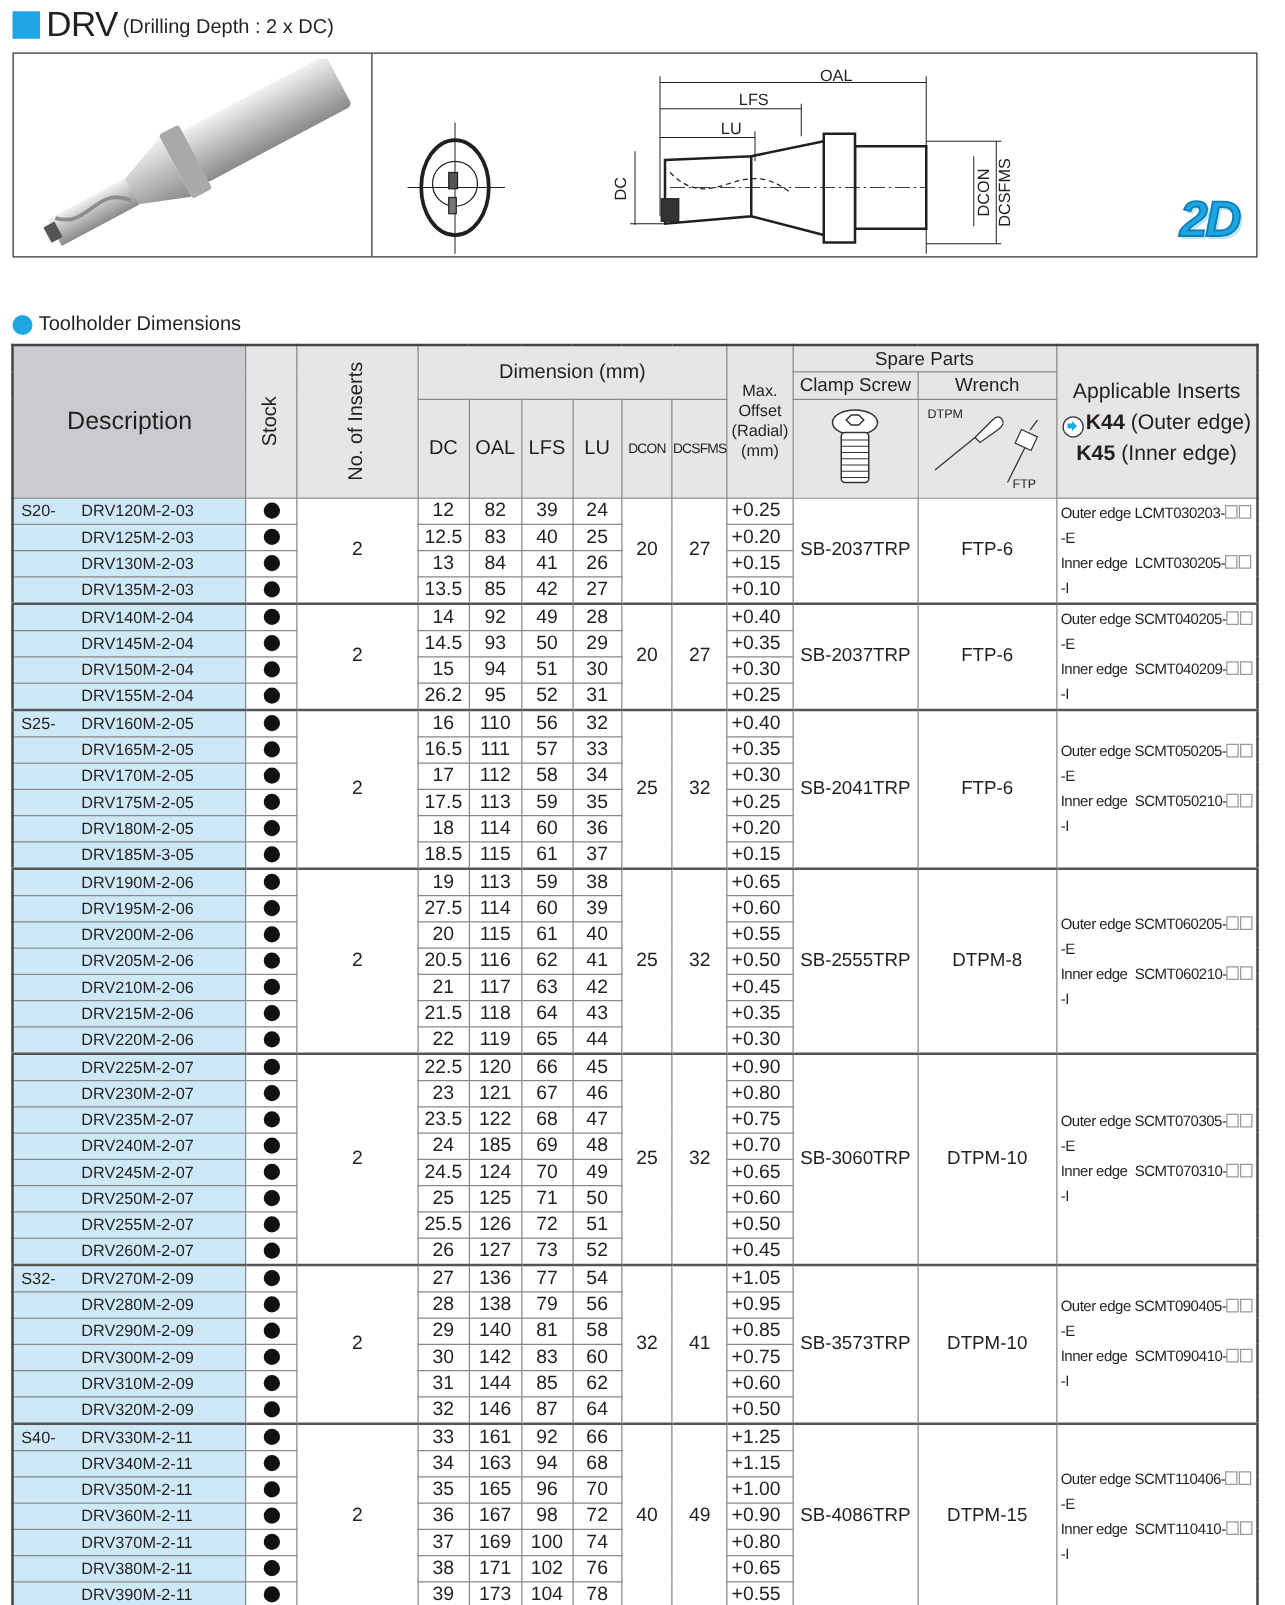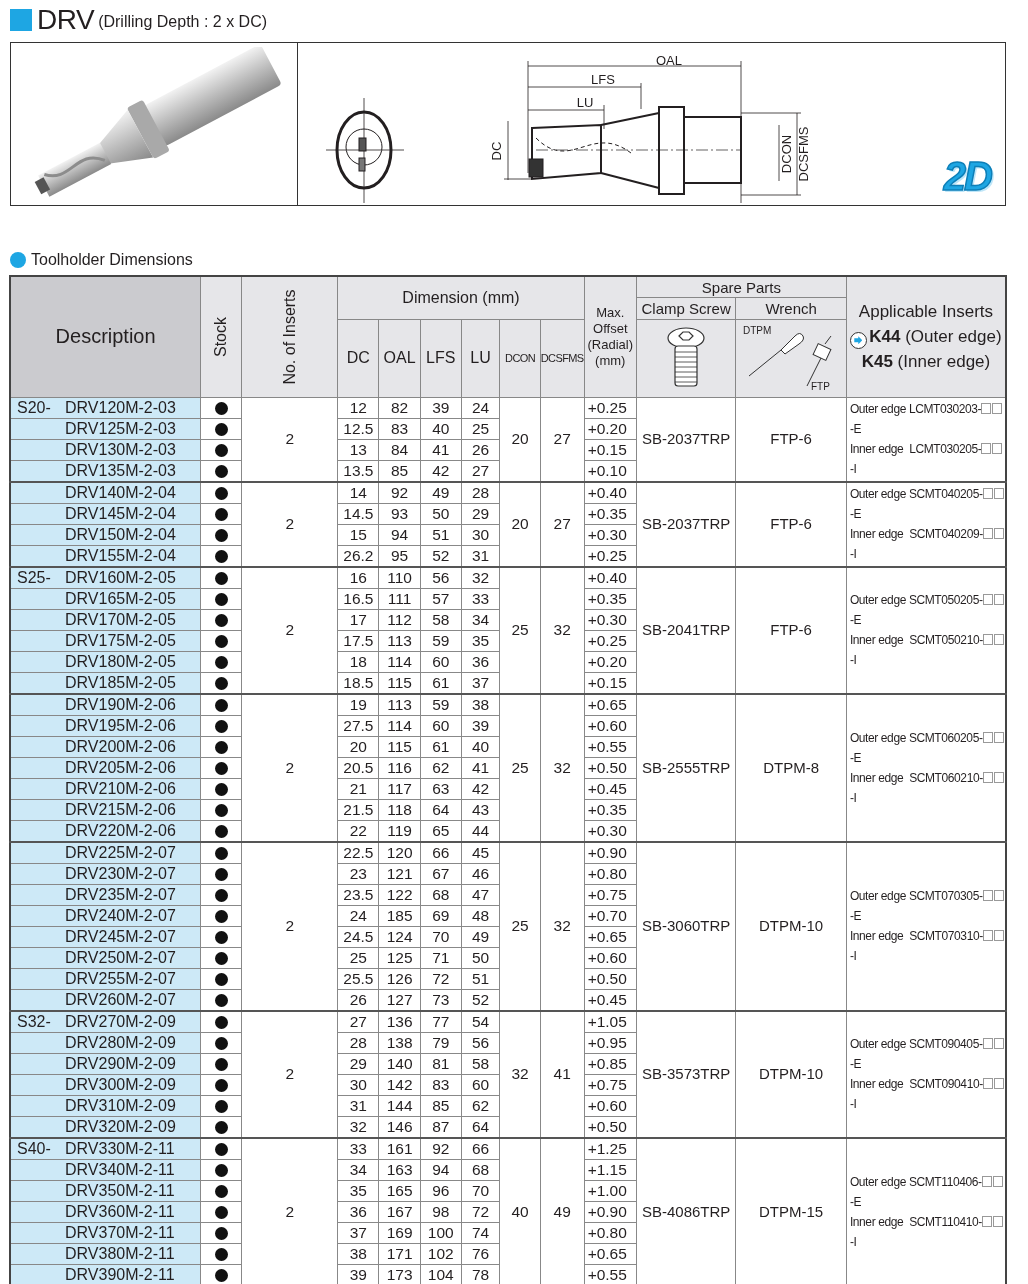--- a/index.html
+++ b/index.html
@@ -34,21 +34,21 @@
   th.spare-h { font-size: 15px; height: 21px; }
   th.spare-sub { font-size: 15px; height: 21px; }
   th.icon-cell { height: 76px; position: relative; }
   th.ins-h { font-size: 17px; line-height: 25px; width: 176px; margin-top: 42px; }
   .k-line { display: flex; align-items: flex-end; justify-content: center; }
   .k-bold { font-weight: bold; }
   .arrow-circle { display: inline-block; width: 17px; height: 17px; border-radius: 50%; border: 1.5px solid #333; background: #fff; position: relative; margin-right: 2px; vertical-align: middle; }
   .arrow-circle::after { content: ""; position: absolute; left: 3px; top: 3px; width: 8px; height: 8px; background: #1ea6e3; clip-path: polygon(0 25%, 50% 25%, 50% 0, 100% 50%, 50% 100%, 50% 75%, 0 75%); }
 
   table.dims tbody td { height: 21px; line-height: 20px; background: #fff; }
-  td.desc { background: #cde9f7 !important; text-align: left !important; font-weight: bold; font-size: 16px; padding-left: 6px !important; white-space: nowrap; }
+  td.desc { background: #cde9f7 !important; text-align: left !important; font-weight: bold; font-size: 13px; padding-left: 6px !important; white-space: nowrap; }
   td.desc .shank { display: inline-block; width: 48px; }
   tr.grp-start td { border-top: 2px solid #555; }
   td.stock { font-size: 16px; }
   .dot { display: inline-block; width: 13px; height: 13px; border-radius: 50%; background: #111; vertical-align: middle; }
   td.num { font-size: 15.5px; }
   td.offset { text-align: left !important; padding-left: 3px !important; }
   td.ins { font-size: 12px; text-align: left !important; padding-left: 3px !important; line-height: 21px; letter-spacing: -0.4px; border-radius: 15px; }
   .ins-box { display: inline-block; width: 10px; height: 11px; border: 1px solid #999; vertical-align: -1px; margin-right: 1px; }
   td.plain { font-size: 15px; }
 </style>
@@ -356,21 +356,21 @@
       <tr>
         <td class="desc"><span class="shank"></span><span>DRV180M-2-05</span></td>
         <td class="stock"><span class="dot"></span></td>
         <td class="num">18</td>
         <td class="num">114</td>
         <td class="num">60</td>
         <td class="num">36</td>
         <td class="num offset">+0.20</td>
       </tr>
       <tr>
-        <td class="desc"><span class="shank"></span><span>DRV185M-2-05</span></td>
+        <td class="desc"><span class="shank"></span><span>DRV185M-3-05</span></td>
         <td class="stock"><span class="dot"></span></td>
         <td class="num">18.5</td>
         <td class="num">115</td>
         <td class="num">61</td>
         <td class="num">37</td>
         <td class="num offset">+0.15</td>
       </tr>
       <tr class="grp-start">
         <td class="desc"><span class="shank"></span><span>DRV190M-2-06</span></td>
         <td class="stock"><span class="dot"></span></td>

